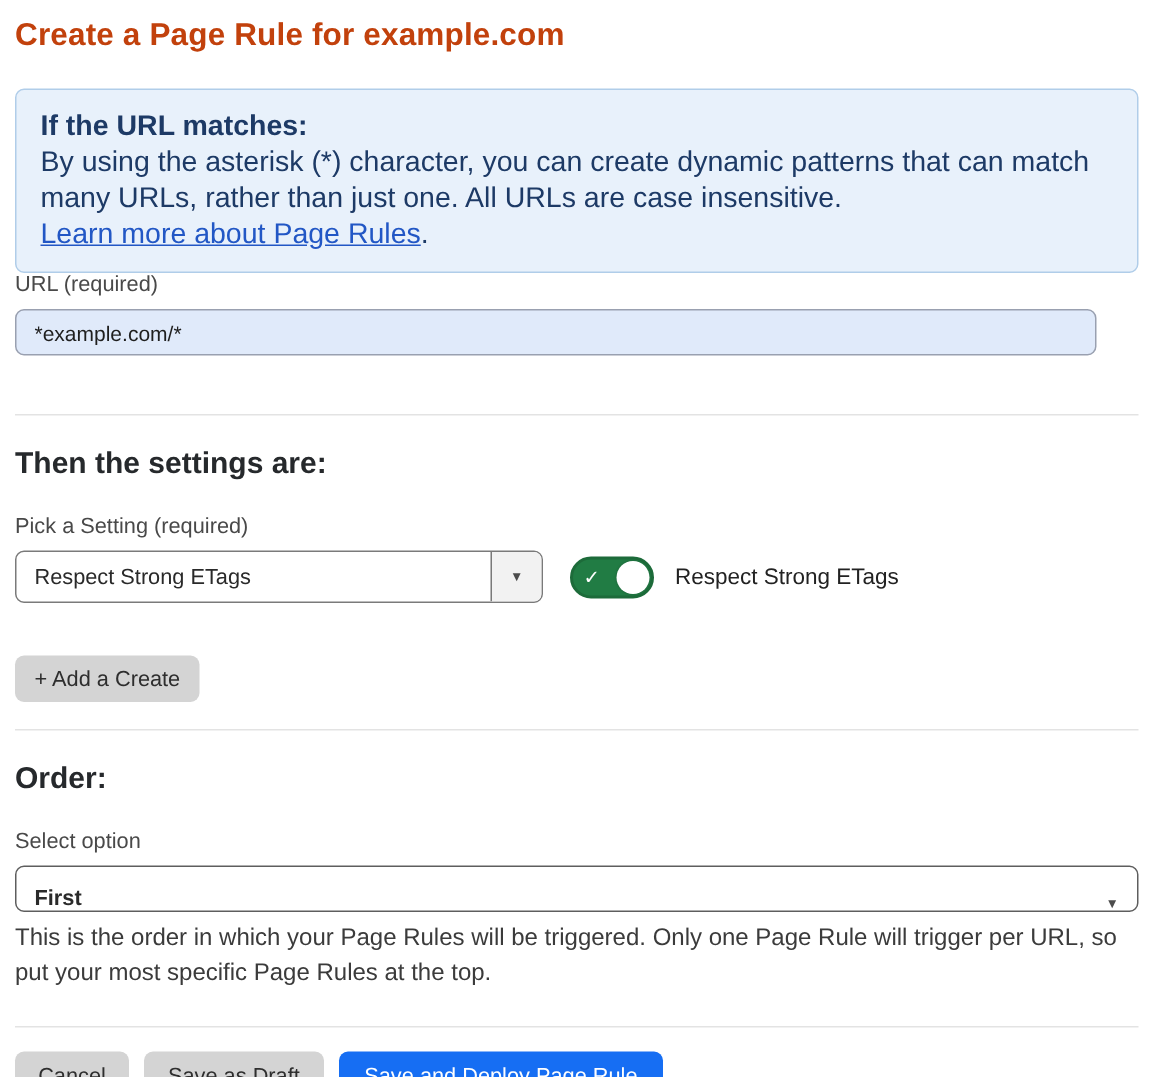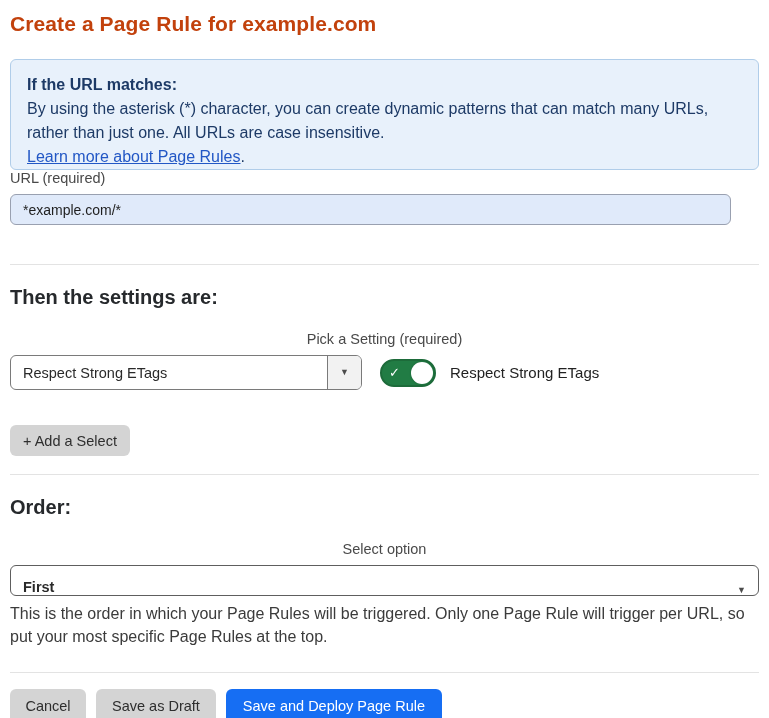--- a/index.html
+++ b/index.html
@@ -18,23 +18,23 @@
     color: #c2410c;
     margin: 4px 0 0 0;
     letter-spacing: 0.1px;
   }
 
   .info-box {
     margin-top: 23px;
     background: #e8f1fb;
     border: 1px solid #b0cde9;
     border-radius: 6px;
-    padding: 13px 16px 0 16px;
+    padding: 13px 16px 12px 16px;
     color: #1d3a66;
-    font-size: 16px;
+    font-size: 19px;
     line-height: 24px;
   }
   .info-box .info-heading { font-weight: 700; }
   .info-box a.info-link {
     color: #2257c5;
     text-decoration: underline;
     cursor: pointer;
   }
 
   .field-label {
@@ -70,21 +70,20 @@
     font-weight: 700;
     color: #26292c;
     margin: 21px 0 0 0;
   }
 
   .sub-label {
     font-size: 14.5px;
     color: #494949;
     margin-top: 22px;
     margin-bottom: 8px;
-    text-align: center;
   }
 
   .setting-row { display: flex; align-items: center; }
 
   .setting-select {
     width: 352px;
     height: 35px;
     background: #ffffff;
     border: 1px solid #7a7a7a;
     border-radius: 6px;
@@ -242,21 +241,21 @@
       </div>
     </div>
 
     <div class="toggle">
       <span class="check">✓</span>
       <span class="knob"></span>
     </div>
     <div class="toggle-label">Respect Strong ETags</div>
   </div>
 
-  <button class="btn btn-secondary btn-add">+ Add a Select</button>
+  <button class="btn btn-secondary btn-add">+ Add a Create</button>
 
   <hr class="divider divider-2">
 
   <div class="section-heading">Order:</div>
 
   <div class="sub-label">Select option</div>
 
   <div class="order-select">
     <div class="select-text">First</div>
     <span class="tri-down">▼</span>

